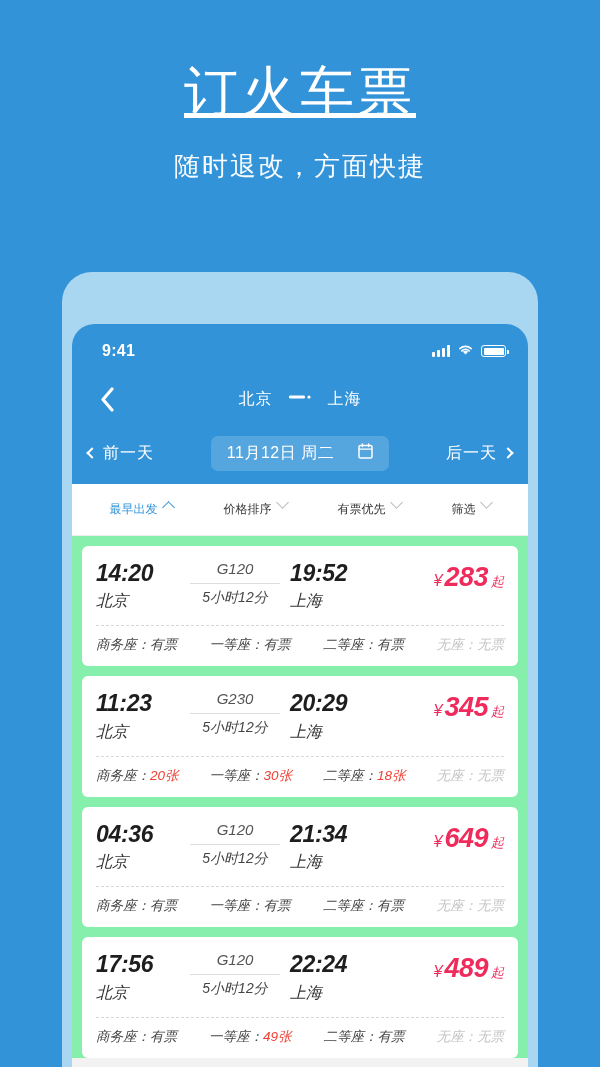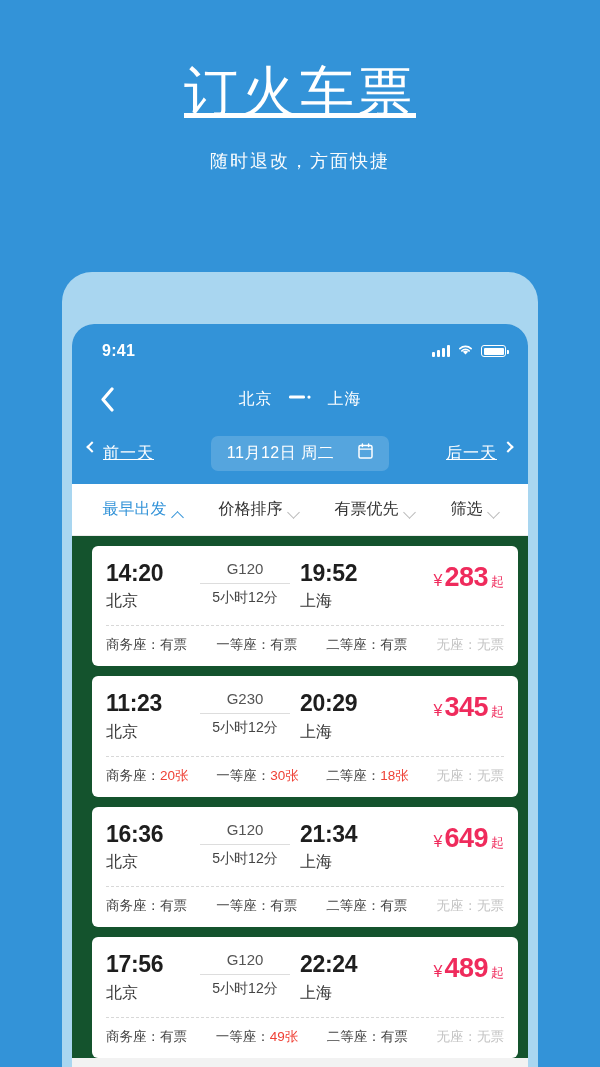--- a/index.html
+++ b/index.html
@@ -7,21 +7,21 @@
     width:600px; height:1067px; overflow:hidden;
     font-family:"Liberation Sans","DejaVu Sans",sans-serif;
   }
   body { background:#3393d8; position:relative; }
 
   
   .hero { position:absolute; top:0; left:0; width:600px; height:272px;
           display:flex; flex-direction:column; align-items:center; }
   .hero-title { margin-top:62px; font-size:54px; line-height:1.1; color:#ffffff;
                 letter-spacing:4px; font-weight:400;text-decoration:underline; }
-  .hero-sub { margin-top:28px; font-size:18px; color:#ffffff; letter-spacing:2px;
+  .hero-sub { margin-top:28px; font-size:26px; color:#ffffff; letter-spacing:2px;
               opacity:.97; font-weight:400; }
 
   
   .phone-frame {
     position:absolute; left:62px; top:272px; width:476px; height:795px;
     background:#a9d6f0; border-radius:30px 30px 0 0; padding:10px 10px 0 10px;
   }
   .phone-screen {
     width:456px; height:785px; background:#f2f2f2;
     border-radius:22px 22px 0 0; overflow:hidden; position:relative;margin-top:42px;
@@ -49,43 +49,43 @@
               justify-content:center; }
   .back-ico svg { display:block; }
   .nav-route { position:absolute; left:0; right:0; text-align:center;
                color:#fff; font-size:16px; letter-spacing:1px; pointer-events:none; }
   .nav-route .arr { display:inline-block; margin:0 10px; vertical-align:middle;
                     position:relative; top:-2px; }
 
   
   .datebar { background:#3393d8; height:56px; display:flex; align-items:center;
              justify-content:space-between; padding:0 16px 6px 16px; }
-  .date-side { color:#fff; font-size:16px; display:flex; align-items:flex-start; gap:7px;
-               letter-spacing:1px;text-decoration:underline; }
+  .date-side { color:#fff; font-size:16px; display:flex; align-items:center; gap:7px;
+               letter-spacing:1px; }
   .date-center { background:rgba(255,255,255,.17); border-radius:7px;
                  padding:7px 16px; color:#fff; font-size:16px; display:flex;
                  align-items:center; gap:24px; letter-spacing:.5px; }
   .chev { display:inline-block; width:8px; height:8px; border-style:solid;
           border-color:#fff; border-width:0 2px 2px 0; }
   .chev.left { transform:rotate(135deg); }
   .chev.right { transform:rotate(-45deg); }
 
   
   .filterbar { background:#fff; height:52px; display:flex; align-items:center;
                justify-content:space-around; padding:0 12px;
                border-bottom:1px solid #ececec; }
-  .filter { display:flex; align-items:flex-end; gap:6px; font-size:16px; color:#333; }
+  .filter { display:flex; align-items:flex-start; gap:6px; font-size:12px; color:#333; }
   .filter.active { color:#3393d8; }
   .caret { width:9px; height:9px; border-style:solid; border-color:#b9b9b9;
            border-width:0 1.6px 1.6px 0; transform:rotate(45deg);
            position:relative; top:-3px; }
   .filter.active .caret { border-color:#3393d8; transform:rotate(-135deg); top:2px; }
 
   
-  .list { background:#14532d; padding:10px 10px 0 20px; }
+  .list { background:#86efac; padding:10px 10px 0 10px;font-style:italic; }
   .card { background:#fff; border-radius:6px; margin-bottom:10px; padding:14px 14px 12px 14px; }
   .card-top { display:flex; align-items:flex-start; }
   .col-dep, .col-arr { width:84px; }
   .col-mid { width:110px; text-align:center; }
   .col-price { flex:1; text-align:right; padding-top:2px; }
   .time { font-size:23px; font-weight:700; color:#1e1e1e; letter-spacing:-.3px;
           line-height:1.15; }
   .station { font-size:16px; color:#333; margin-top:5px; }
   .train-no { font-size:15px; color:#555; line-height:1.2; }
   .mid-line { height:1px; background:#dddddd; margin:5px 10px 5px 10px; }
@@ -238,21 +238,21 @@
           <div class="seats">
             <span class="seat"><span>商务座</span>：<span class="v count">20张</span></span>
             <span class="seat"><span>一等座</span>：<span class="v count">30张</span></span>
             <span class="seat"><span>二等座</span>：<span class="v count">18张</span></span>
             <span class="seat none"><span>无座</span>：<span class="v disabled">无票</span></span>
           </div>
         </div>
         <div class="card">
           <div class="card-top">
             <div class="col-dep">
-              <div class="time">16:36</div>
+              <div class="time">04:36</div>
               <div class="station">北京</div>
             </div>
             <div class="col-mid">
               <div class="train-no">G120</div>
               <div class="mid-line"></div>
               <div class="dur">5小时12分</div>
             </div>
             <div class="col-arr">
               <div class="time">21:34</div>
               <div class="station">上海</div>

